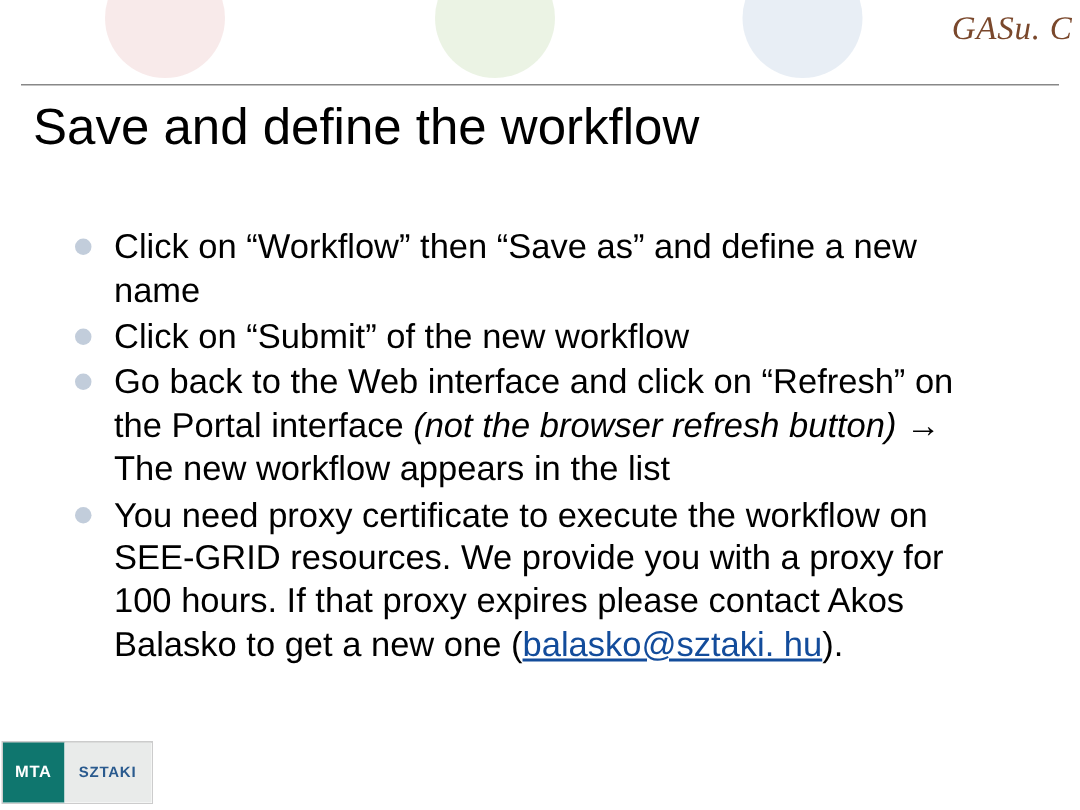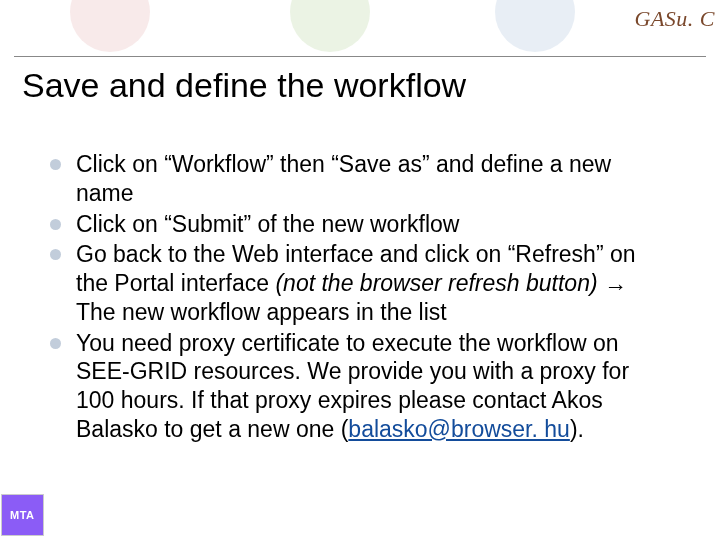--- a/index.html
+++ b/index.html
@@ -100,21 +100,21 @@
   .footer-badge {
     position: absolute;
     left: 2px;
     bottom: 5px;
     display: flex;
     align-items: stretch;
     height: 40px;
     box-shadow: 0 0 0 1px rgba(0,0,0,0.2);
   }
   .footer-badge .mta {
-    background: #8b5cf6;
+    background: #0f766e;
     color: #fff;
     font-size: 11px;
     font-weight: bold;
     padding: 0 8px;
     display: flex;
     align-items: center;
     letter-spacing: 0.5px;
   }
   .footer-badge .sztaki {
     background: #e9ebea;
@@ -143,18 +143,19 @@
 </div>
 
 <hr class="rule">
 
 <h1 class="title">Save and define the workflow</h1>
 
 <ul class="body">
   <li>Click on “Workflow” then “Save as” and define a new name</li>
   <li>Click on “Submit” of the new workflow</li>
   <li>Go back to the Web interface and click on “Refresh” on the Portal interface <span class="italic">(not the browser refresh button)</span> <span class="arrow">→</span> The new workflow appears in the list</li>
-  <li>You need proxy certificate to execute the workflow on SEE-GRID resources. We provide you with a proxy for 100 hours. If that proxy expires please contact Akos Balasko to get a new one (<a class="mail" href="#">balasko@browser. hu</a>).</li>
+  <li>You need proxy certificate to execute the workflow on SEE-GRID resources. We provide you with a proxy for 100 hours. If that proxy expires please contact Akos Balasko to get a new one (<a class="mail" href="#">balasko@sztaki. hu</a>).</li>
 </ul>
 
 <div class="footer-badge">
   <div class="mta">MTA</div>
+  <div class="sztaki">SZTAKI</div>
 </div>
 
 </body></html>

